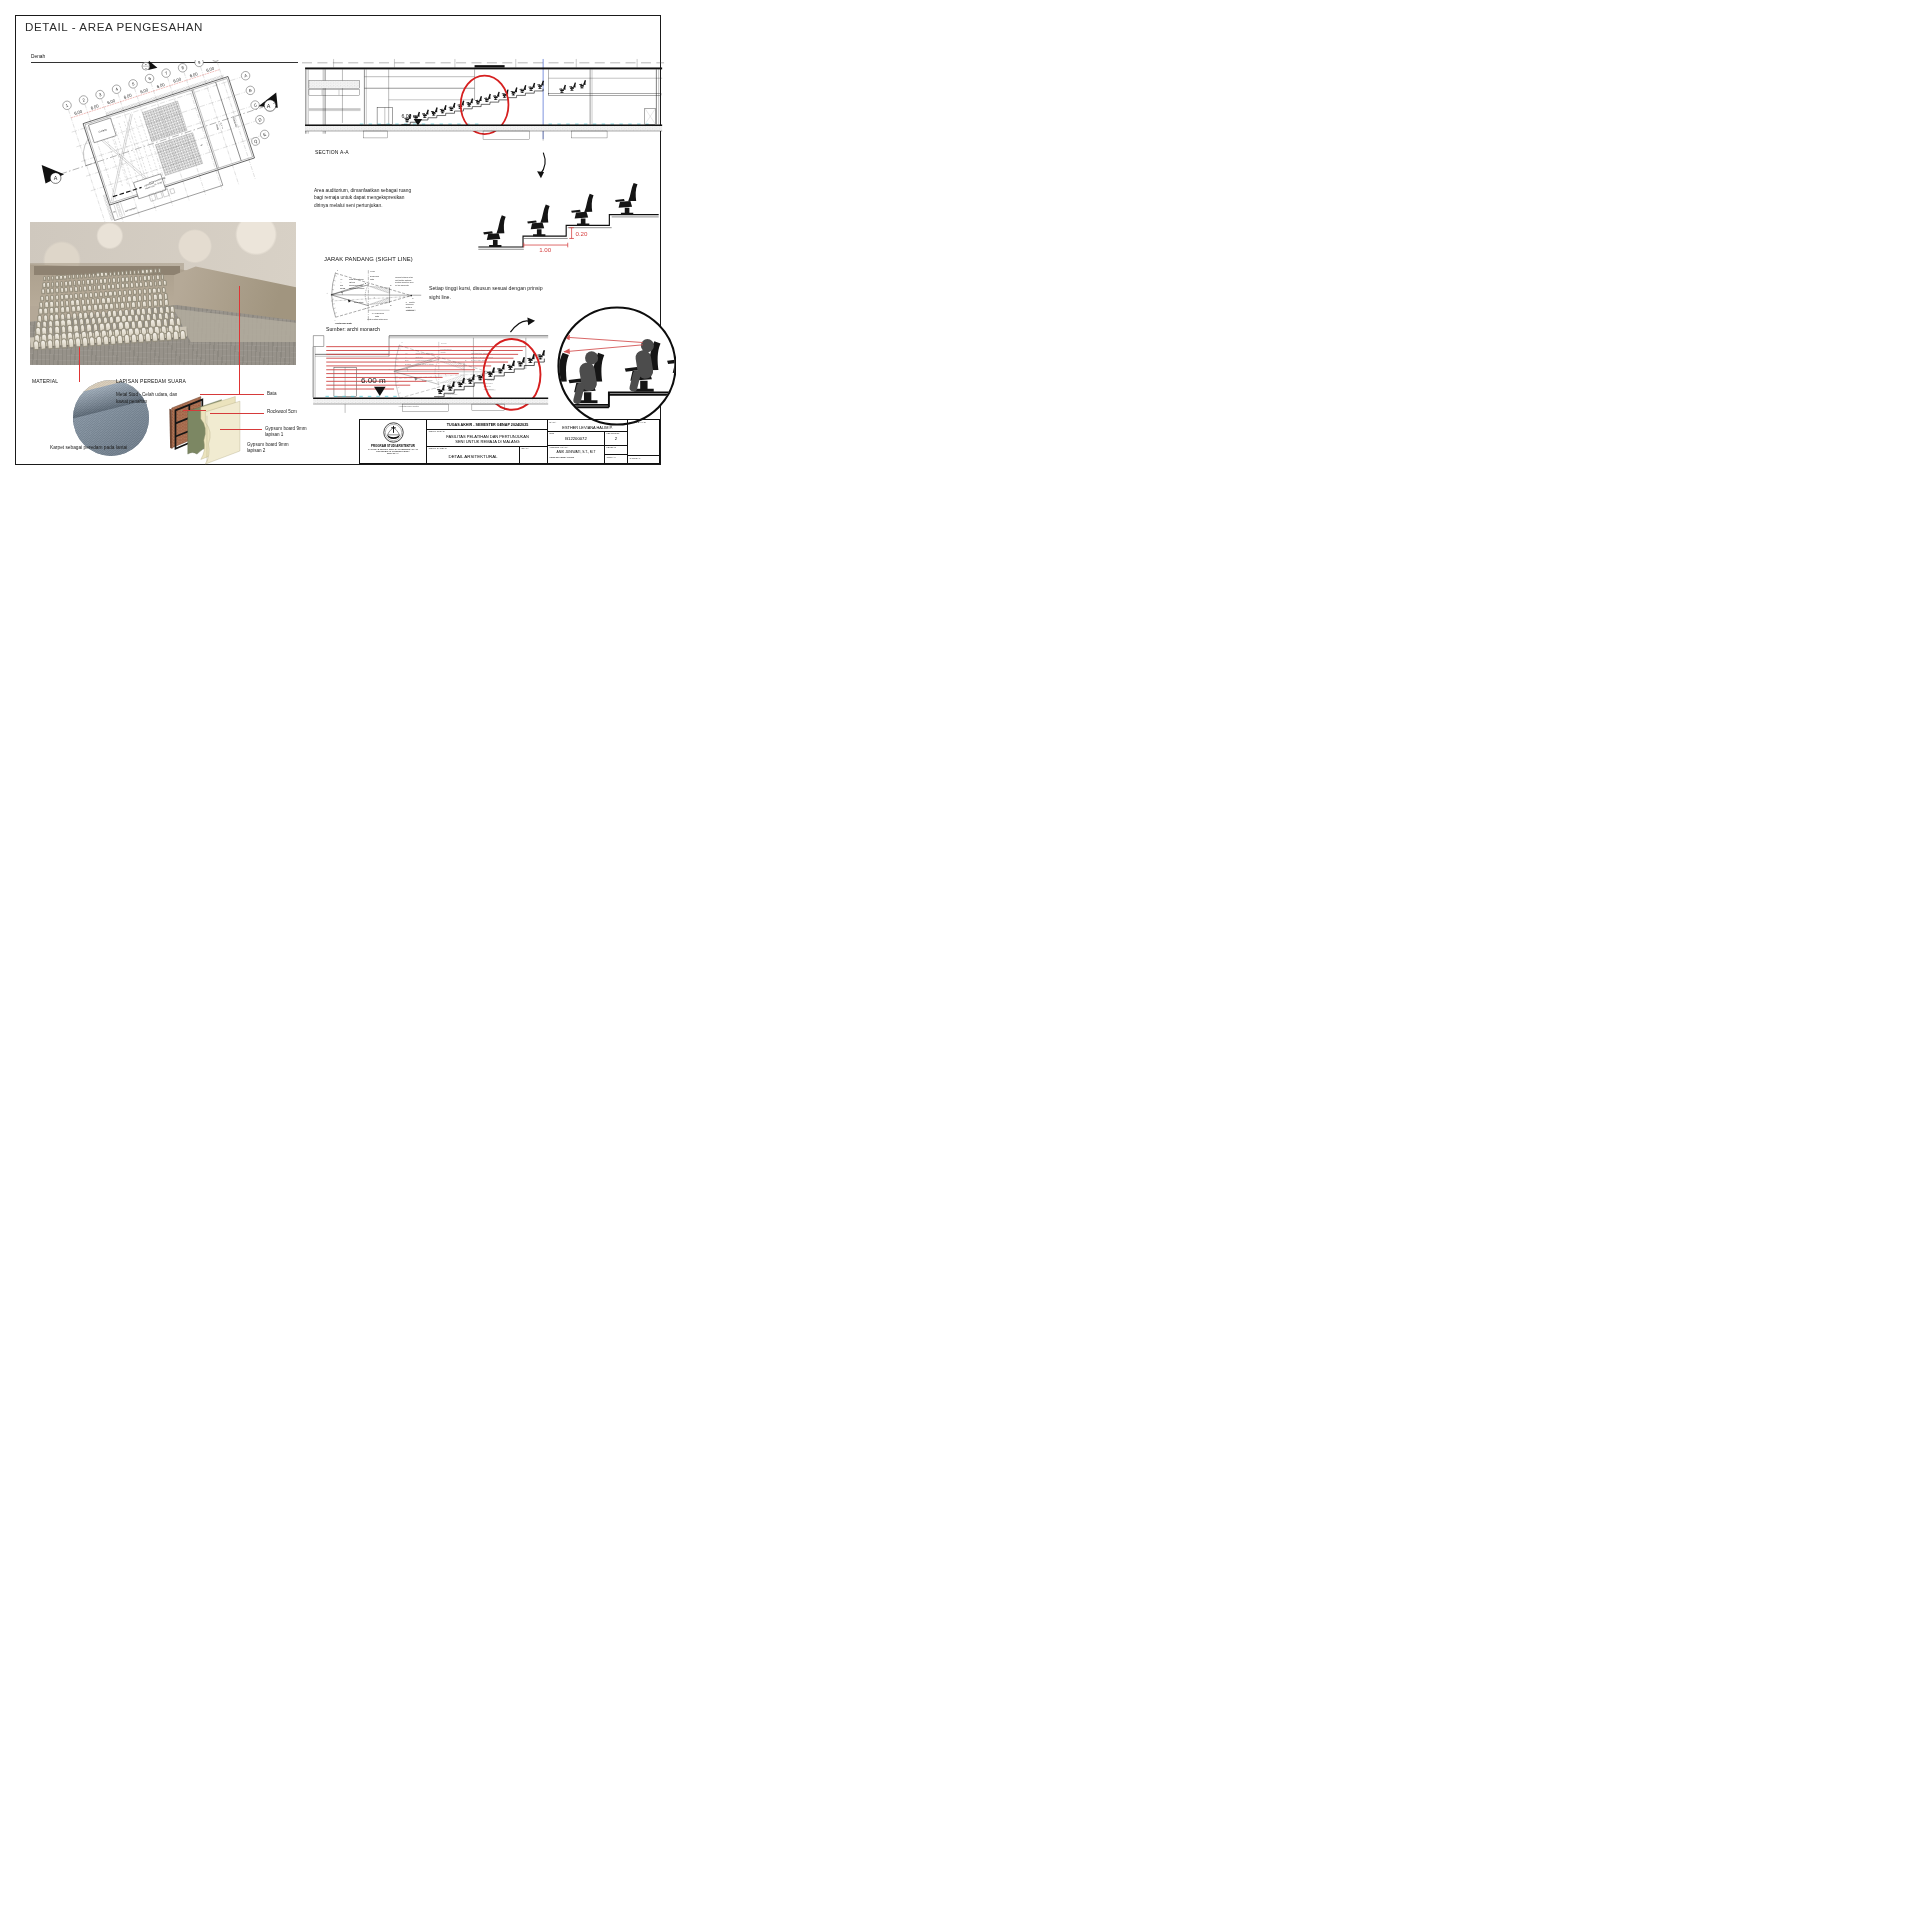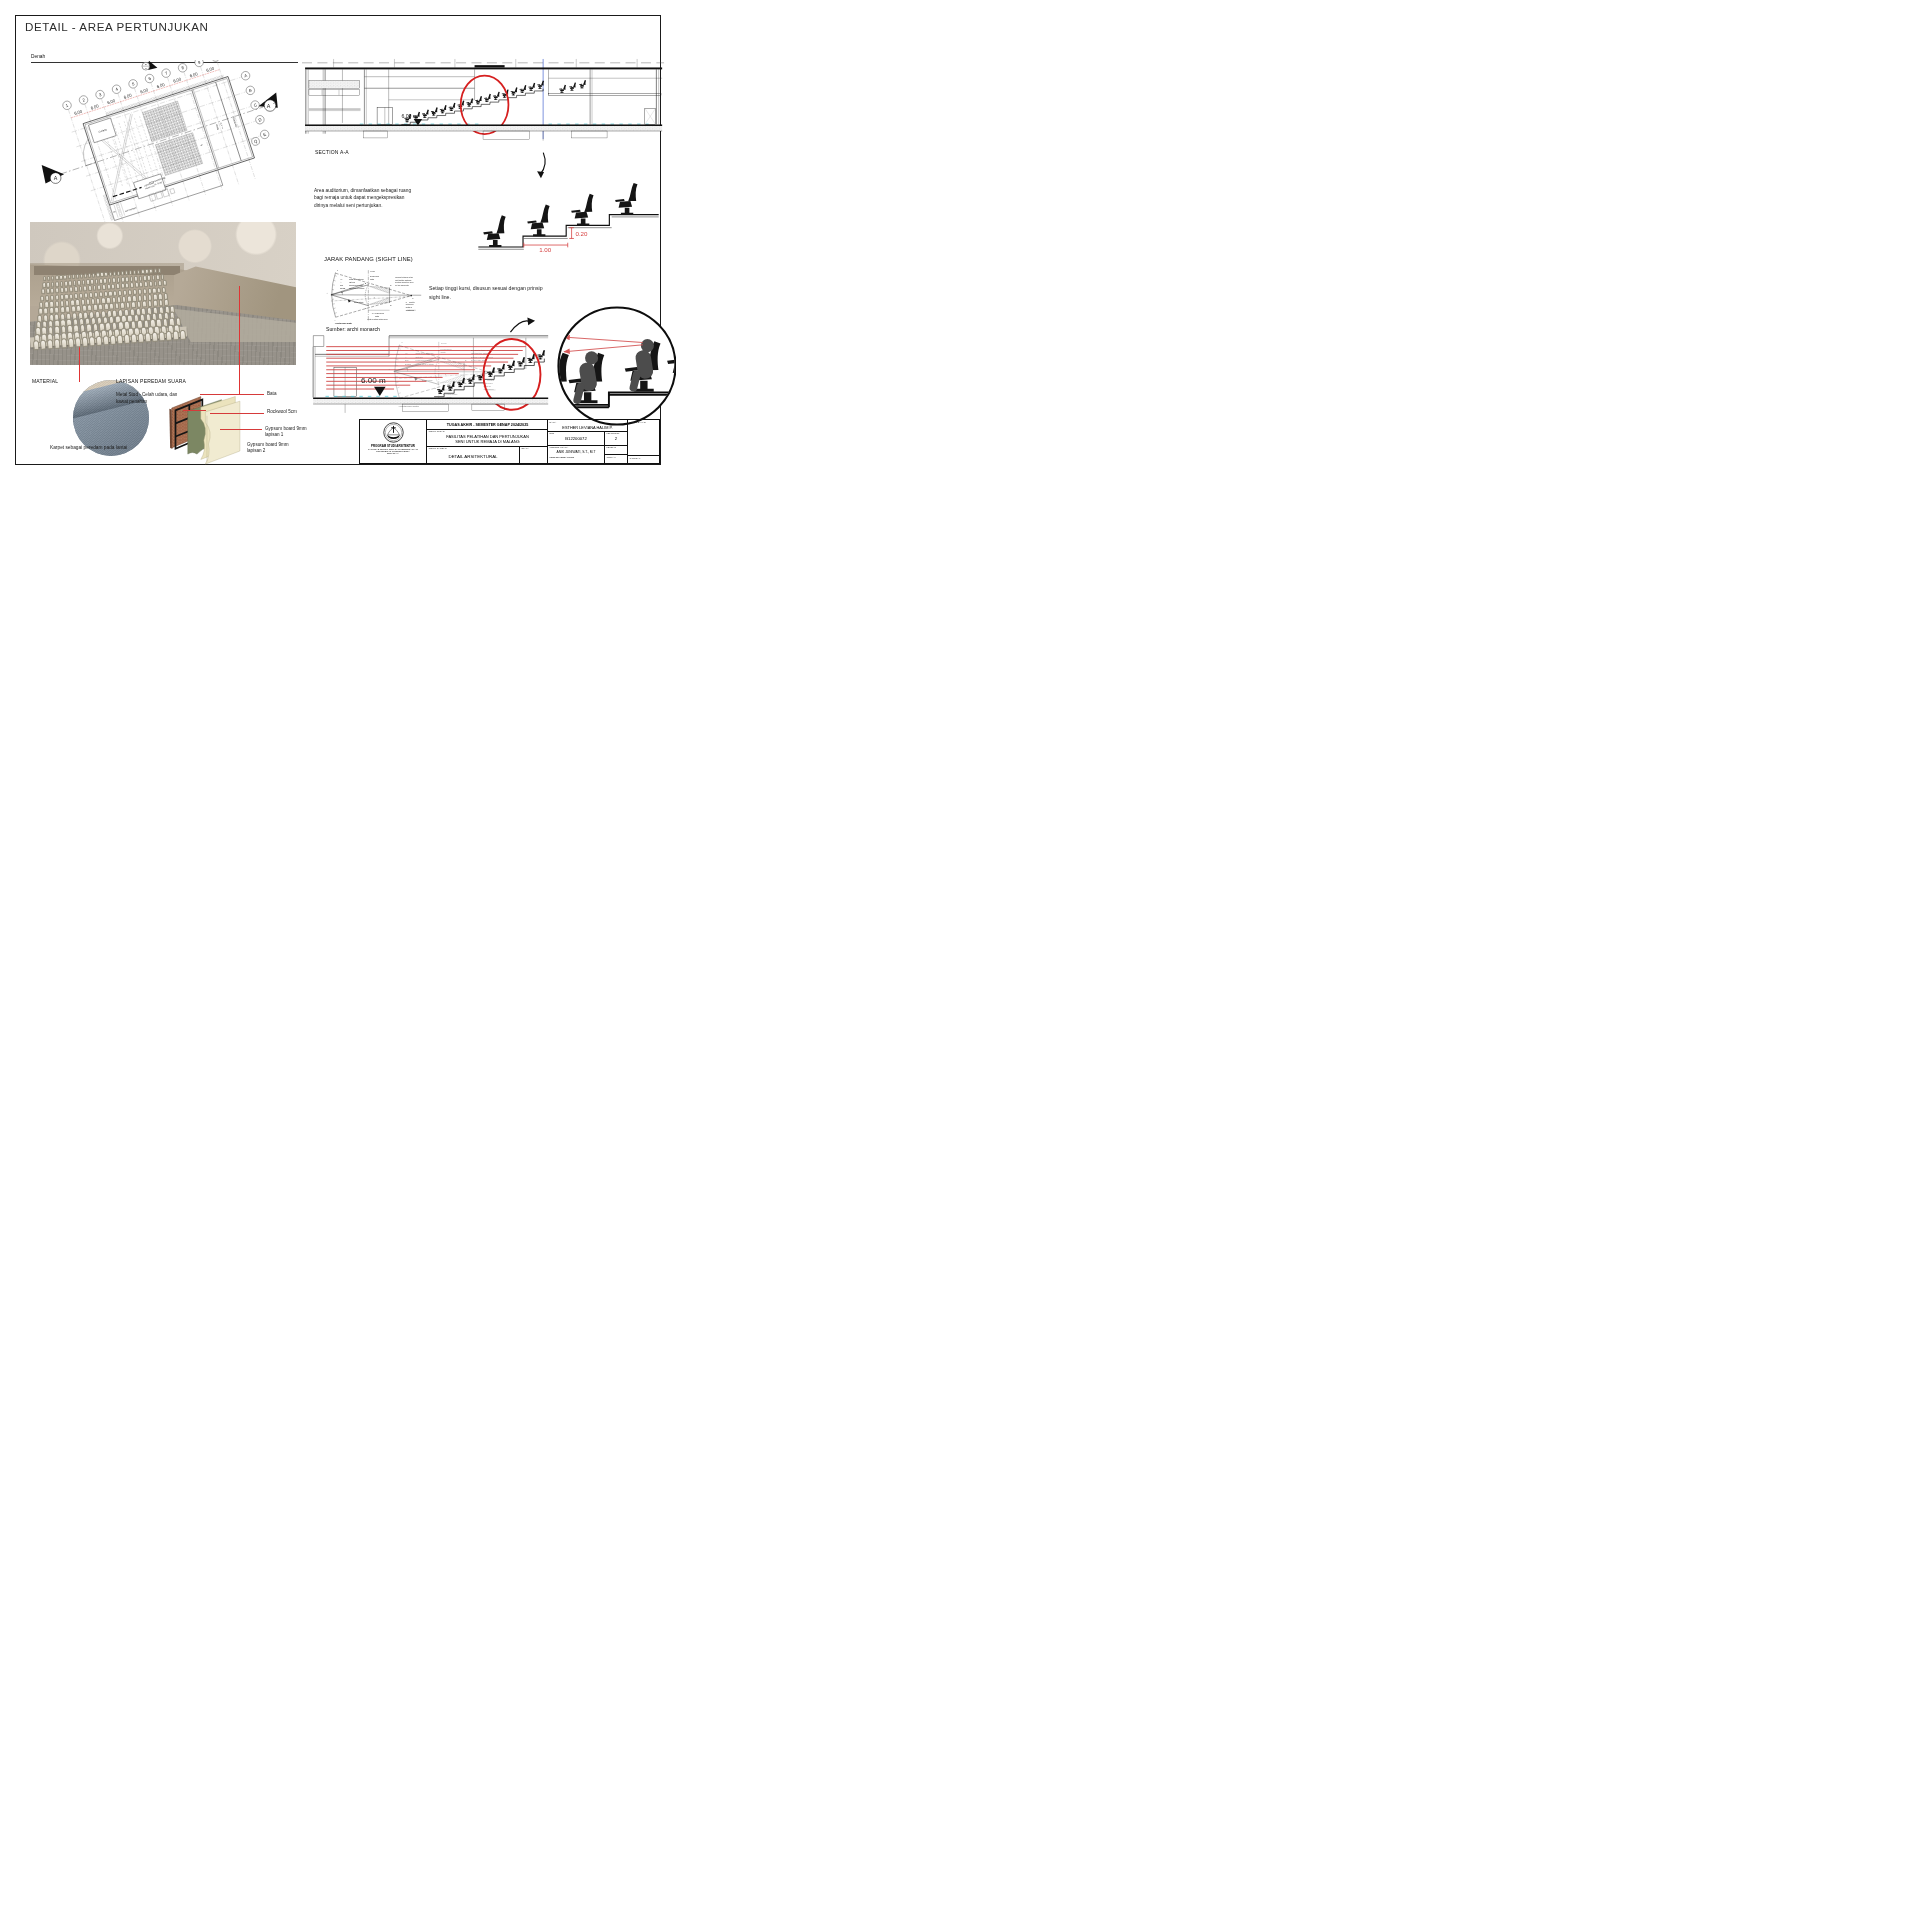--- a/index.html
+++ b/index.html
@@ -104,21 +104,21 @@
       <path d="M6,-18 l35,-2.4 -4.4,-15 -27,1.8 z" fill="#151515"></path>
       <path d="M31,-35 c7,-16 7,-33 14,-47 l10,3.6 c-6,14 -5,29 -3.4,43 z" fill="#151515"></path>
       <path d="M-3,-38 l23,-2.6 1.6,5.4 -23,2.6 z" fill="#151515"></path>
     </g>
   </defs>
 </svg>
 
 <div id="sheet">
   <div id="border"></div>
 
-  <div class="abs t" id="main-title">DETAIL - AREA PERTUNJUKAN</div>
+  <div class="abs t" id="main-title">DETAIL - AREA PENGESAHAN</div>
   <div class="abs t" id="denah-label">Denah</div>
   <div class="abs" id="denah-line"></div>
 
   <svg class="abs" style="left:27px;top:60px" width="272" height="162" viewBox="0 0 705 420">
     <g transform="rotate(-18 340 230)">
 
       <g stroke="#9a9a9a" stroke-width="0.7" stroke-dasharray="11 3 2 3">
         <line x1="150" y1="62" x2="150" y2="385"></line>
           <line x1="195" y1="62" x2="195" y2="385"></line>
         <line x1="240" y1="62" x2="240" y2="385"></line>

